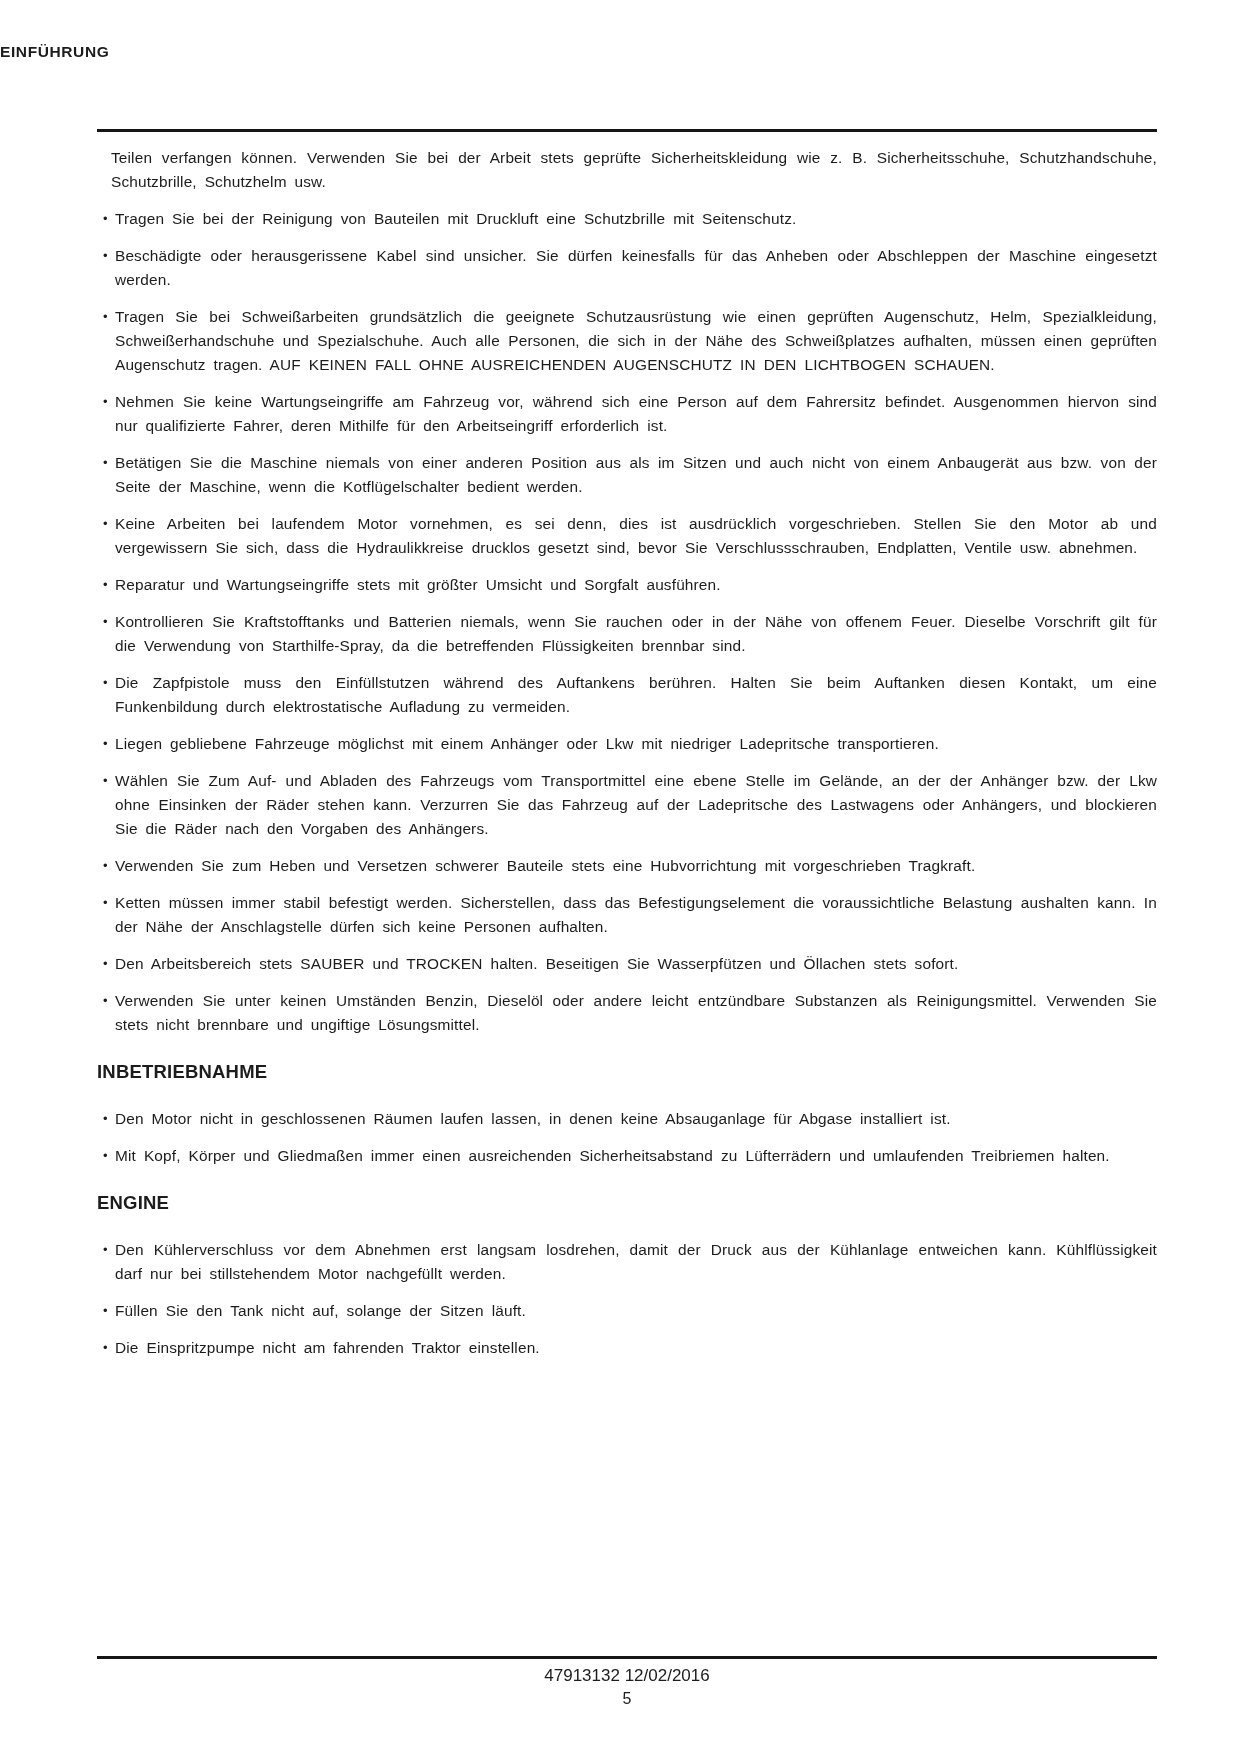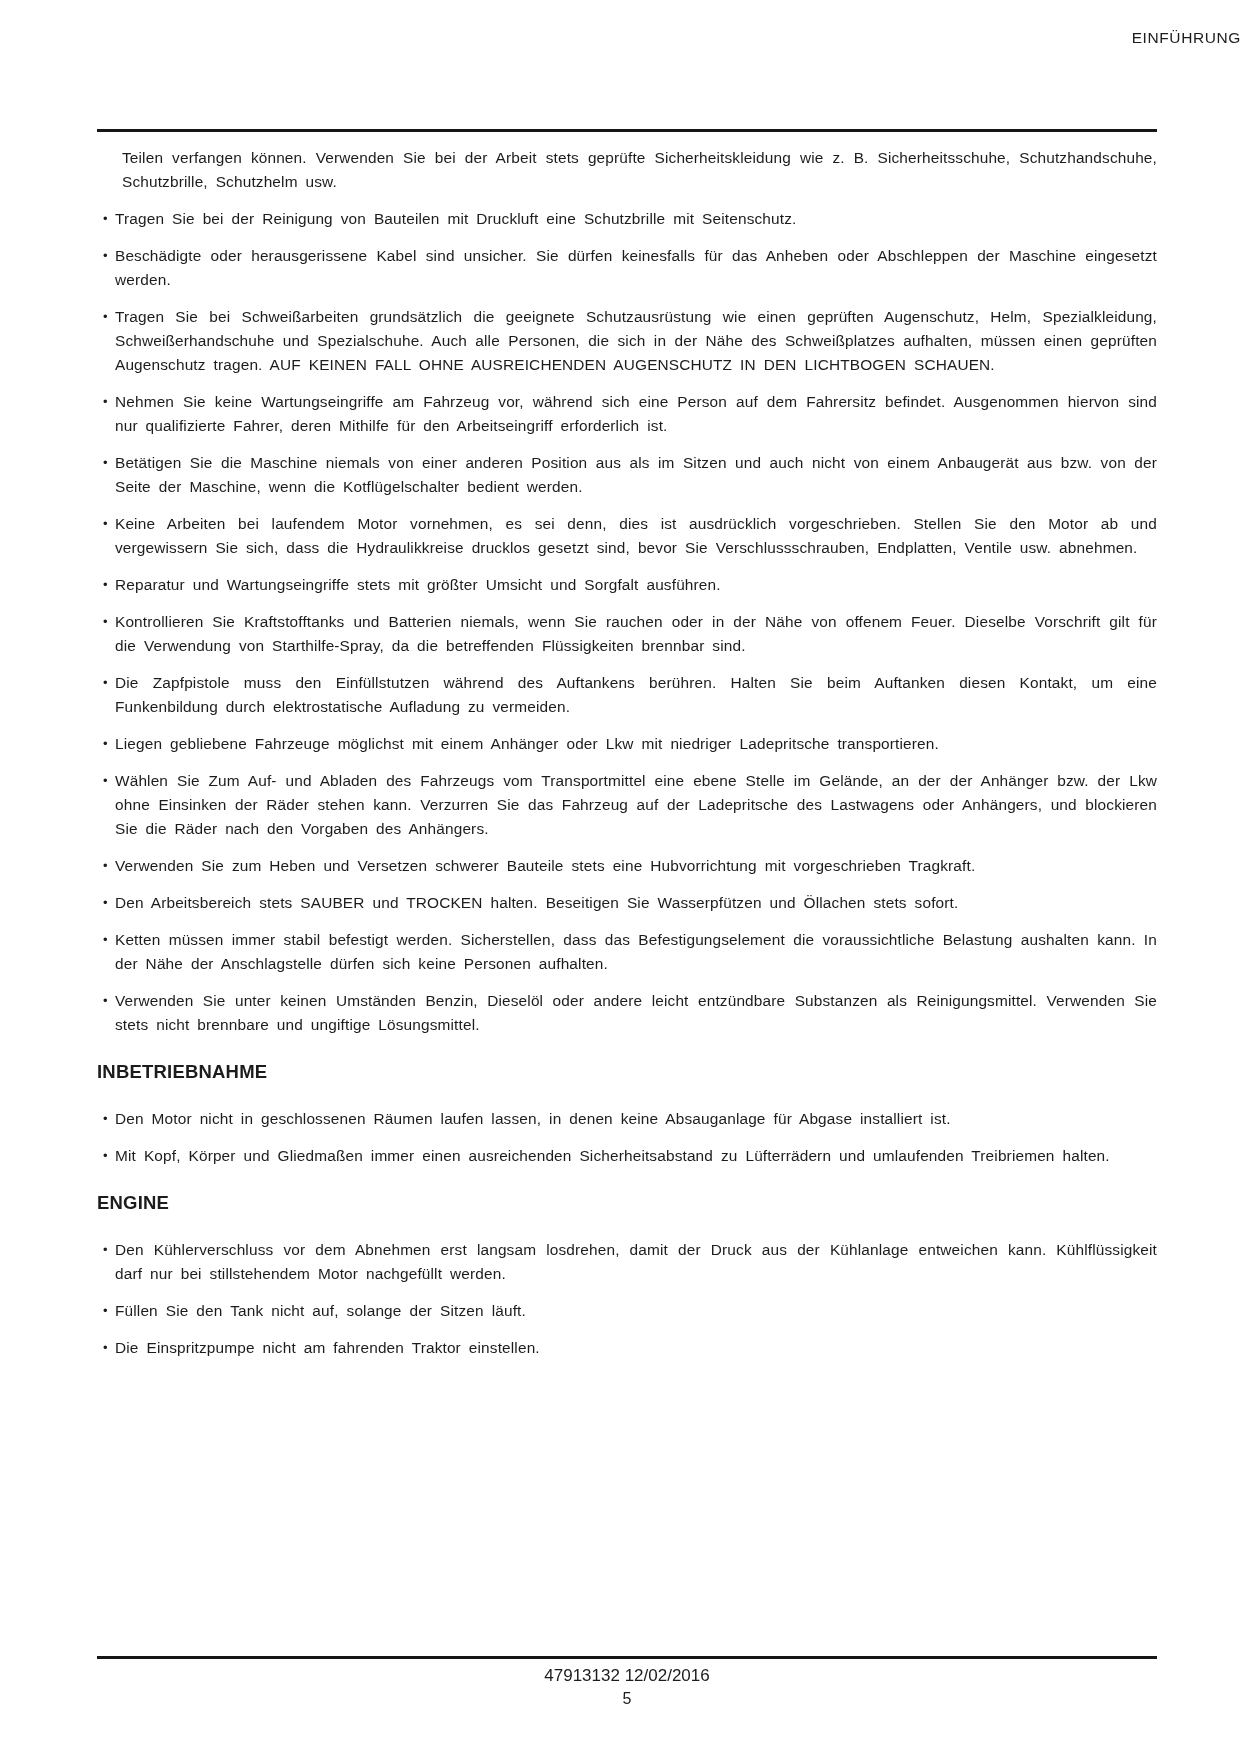--- a/index.html
+++ b/index.html
@@ -10,22 +10,23 @@
   .page {
     position: relative;
     width: 1241px;
     height: 1754px;
     background: #ffffff;
     font-family: "Liberation Sans", sans-serif;
     color: #1c1c1c;
     overflow: hidden;
   }
   .running-header {
-    padding-top: 28px;
-    text-align: right;
+    padding-top: 42px;
+    text-align: left;
+    font-weight: bold;
   }
   .header-title {
     font-size: 15.5px;
     line-height: 20px;
     letter-spacing: 0.6px;
   }
   .content {
     position: absolute;
     top: 129px;
     left: 97px;
@@ -40,21 +41,21 @@
   }
   .intro,
   .bullets li {
     font-size: 15.4px;
     line-height: 24px;
     text-align: justify;
     word-spacing: 3.5px;
     letter-spacing: 0.15px;
   }
   .intro {
-    margin: 0 0 13px 25px;
+    margin: 0 0 13px 14px;
   }
   ul.bullets {
     list-style: none;
     margin: 0;
     padding: 0 0 0 18px;
   }
   .bullets li {
     position: relative;
     margin: 0 0 13px 0;
   }
@@ -112,22 +113,22 @@
       <li>Tragen Sie bei Schweißarbeiten grundsätzlich die geeignete Schutzausrüstung wie einen geprüften Augenschutz, Helm, Spezialkleidung, Schweißerhandschuhe und Spezialschuhe. Auch alle Personen, die sich in der Nähe des Schweißplatzes aufhalten, müssen einen geprüften Augenschutz tragen. AUF KEINEN FALL OHNE AUSREI­CHENDEN AUGENSCHUTZ IN DEN LICHTBOGEN SCHAUEN.</li>
       <li>Nehmen Sie keine Wartungseingriffe am Fahrzeug vor, während sich eine Person auf dem Fahrersitz befindet. Ausgenommen hiervon sind nur qualifizierte Fahrer, deren Mithilfe für den Arbeitseingriff erforderlich ist.</li>
       <li>Betätigen Sie die Maschine niemals von einer anderen Position aus als im Sitzen und auch nicht von einem An­baugerät aus bzw. von der Seite der Maschine, wenn die Kotflügelschalter bedient werden.</li>
       <li>Keine Arbeiten bei laufendem Motor vornehmen, es sei denn, dies ist ausdrücklich vorgeschrieben. Stellen Sie den Motor ab und vergewissern Sie sich, dass die Hydraulikkreise drucklos gesetzt sind, bevor Sie Verschlussschrau­ben, Endplatten, Ventile usw. abnehmen.</li>
       <li>Reparatur und Wartungseingriffe stets mit größter Umsicht und Sorgfalt ausführen.</li>
       <li>Kontrollieren Sie Kraftstofftanks und Batterien niemals, wenn Sie rauchen oder in der Nähe von offenem Feuer. Dieselbe Vorschrift gilt für die Verwendung von Starthilfe-Spray, da die betreffenden Flüssigkeiten brennbar sind.</li>
       <li>Die Zapfpistole muss den Einfüllstutzen während des Auftankens berühren. Halten Sie beim Auftanken diesen Kontakt, um eine Funkenbildung durch elektrostatische Aufladung zu vermeiden.</li>
       <li>Liegen gebliebene Fahrzeuge möglichst mit einem Anhänger oder Lkw mit niedriger Ladepritsche transportieren.</li>
       <li>Wählen Sie Zum Auf- und Abladen des Fahrzeugs vom Transportmittel eine ebene Stelle im Gelände, an der der Anhänger bzw. der Lkw ohne Einsinken der Räder stehen kann. Verzurren Sie das Fahrzeug auf der Ladepritsche des Lastwagens oder Anhängers, und blockieren Sie die Räder nach den Vorgaben des Anhängers.</li>
       <li>Verwenden Sie zum Heben und Versetzen schwerer Bauteile stets eine Hubvorrichtung mit vorgeschrieben Trag­kraft.</li>
+      <li>Ketten müssen immer stabil befestigt werden. Sicherstellen, dass das Befestigungselement die voraussichtliche Belastung aushalten kann. In der Nähe der Anschlagstelle dürfen sich keine Personen aufhalten.</li>
       <li>Den Arbeitsbereich stets SAUBER und TROCKEN halten. Beseitigen Sie Wasserpfützen und Öllachen stets sofort.</li>
-      <li>Ketten müssen immer stabil befestigt werden. Sicherstellen, dass das Befestigungselement die voraussichtliche Belastung aushalten kann. In der Nähe der Anschlagstelle dürfen sich keine Personen aufhalten.</li>
       <li>Verwenden Sie unter keinen Umständen Benzin, Dieselöl oder andere leicht entzündbare Substanzen als Reini­gungsmittel. Verwenden Sie stets nicht brennbare und ungiftige Lösungsmittel.</li>
     </ul>
 
     <h2 class="section-heading">INBETRIEBNAHME</h2>
 
     <ul class="bullets">
       <li>Den Motor nicht in geschlossenen Räumen laufen lassen, in denen keine Absauganlage für Abgase installiert ist.</li>
       <li>Mit Kopf, Körper und Gliedmaßen immer einen ausreichenden Sicherheitsabstand zu Lüfterrädern und umlaufen­den Treibriemen halten.</li>
     </ul>
 

